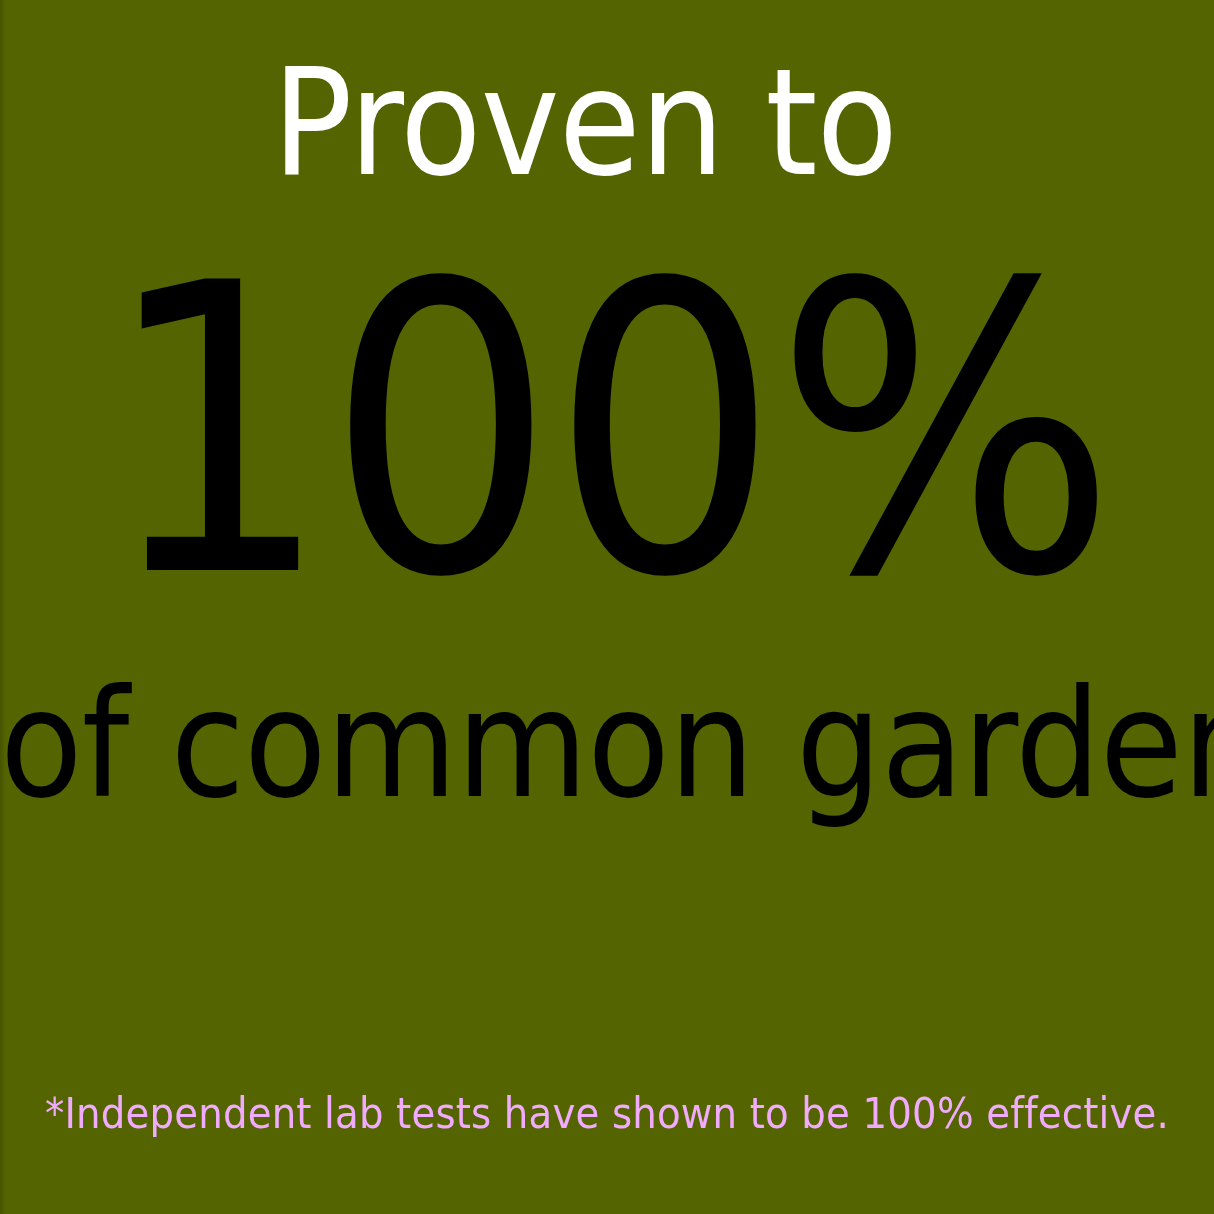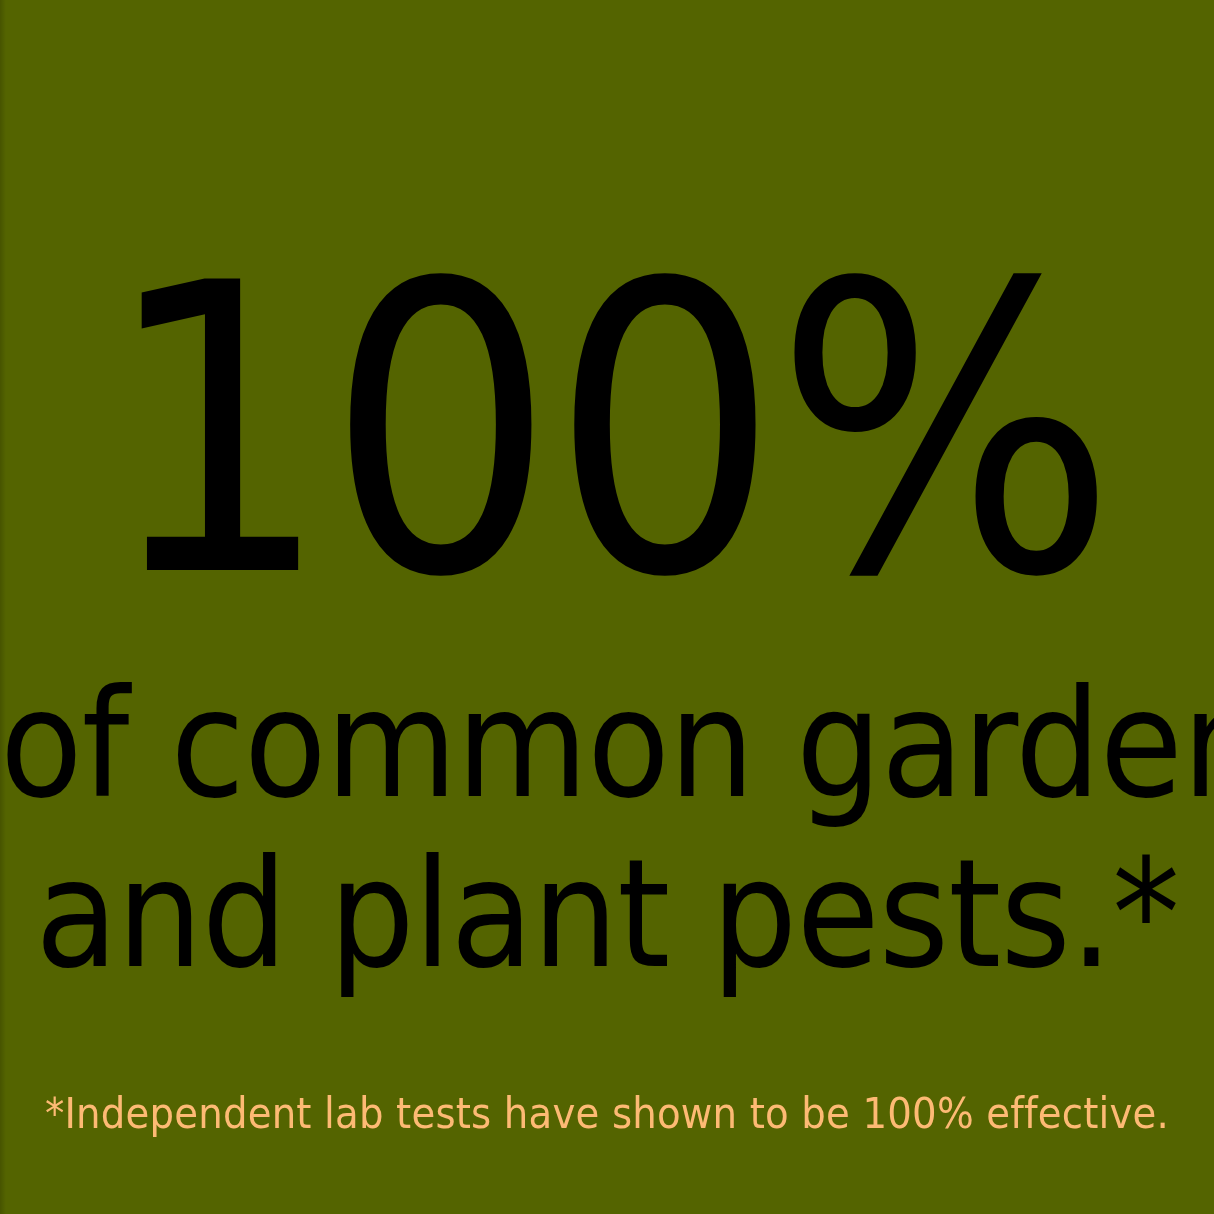--- a/index.html
+++ b/index.html
@@ -105,25 +105,25 @@
   }
 </style>
 </head>
 <body>
 
 <div class="poster" style="background: rgb(84, 100, 0);">
 
   <div class="edge-shade"></div>
 
   <div class="headline cond" style="color: rgb(255, 255, 255);">
+    <span class="light">Proven to</span>
     <span class="sp"></span>
   </div>
 
   <div class="hero-stat cond" style="color: rgb(0, 0, 0);">100%</div>
 
   <div class="body-copy cond" style="color: rgb(0, 0, 0);">
     <span class="line">of common garden</span>
-    <span class="line">and plant pests.*</span>
   </div>
 
-  <div class="footnote cond" style="color: #fdba74;">*Independent lab tests have shown to be 100% effective.</div>
+  <div class="footnote cond" style="color: #f0abfc;">*Independent lab tests have shown to be 100% effective.</div>
 
 </div>
 
 </body></html>

